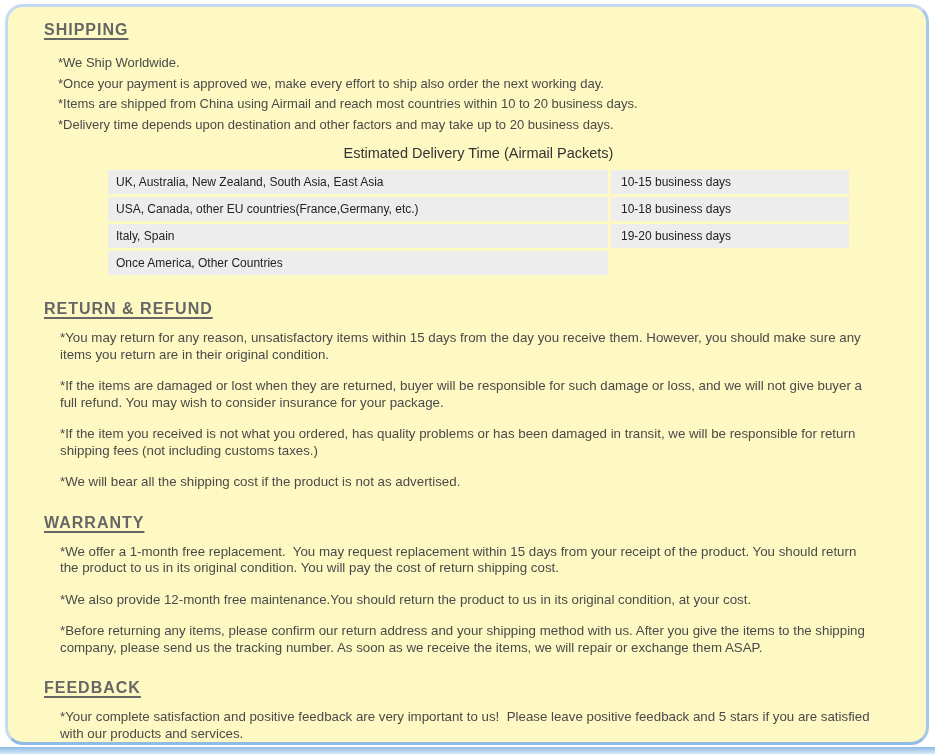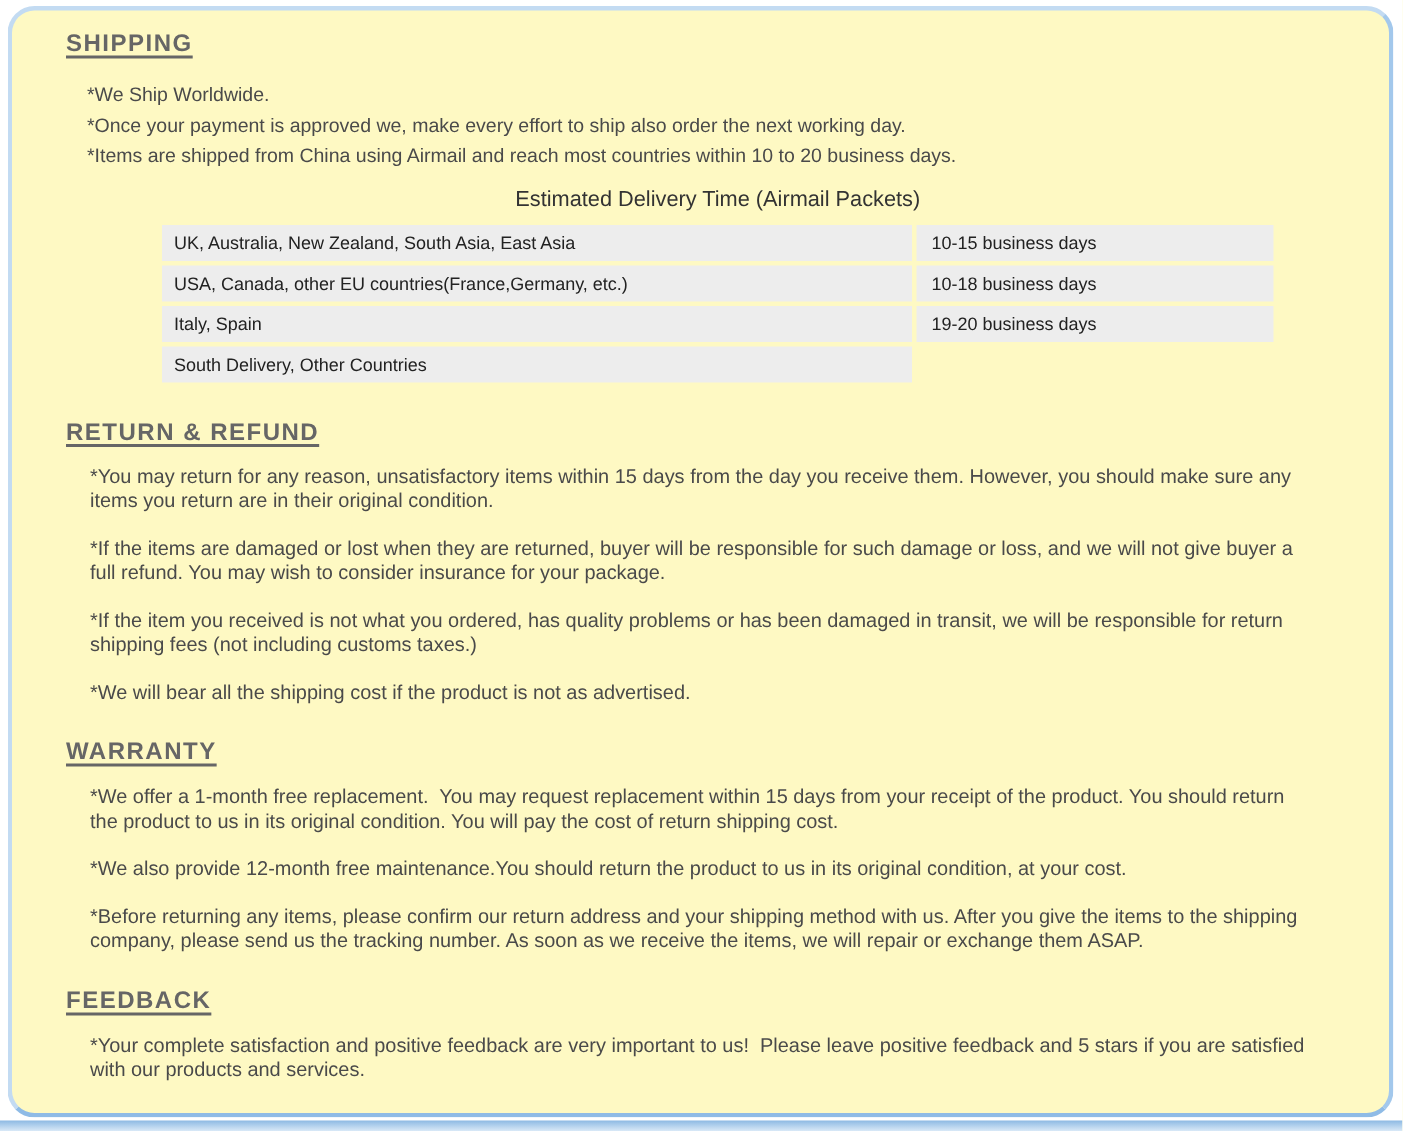--- a/index.html
+++ b/index.html
@@ -98,20 +98,21 @@
     <div class="section">
       <span class="section-heading">SHIPPING</span>
       <div class="bullets">
 
           <div class="bullet-line">*We Ship Worldwide.</div>
 
           <div class="bullet-line">*Once your payment is approved we, make every effort to ship also order the next working day.</div>
 
           <div class="bullet-line">*Items are shipped from China using Airmail and reach most countries within 10 to 20 business days.</div>
 
+          <div class="bullet-line">*Delivery time depends upon destination and other factors and may take up to 20 business days.</div>
         </div>
 
       <div class="delivery-block">
         <div class="delivery-title">Estimated Delivery Time (Airmail Packets)</div>
         <div class="delivery-table">
 
             <div class="delivery-row">
               <div class="cell region">UK, Australia, New Zealand, South Asia, East Asia</div>
               <div class="cell time">10-15 business days</div>
             </div>
@@ -120,21 +121,21 @@
               <div class="cell region">USA, Canada, other EU countries(France,Germany, etc.)</div>
               <div class="cell time">10-18 business days</div>
             </div>
 
             <div class="delivery-row">
               <div class="cell region">Italy, Spain</div>
               <div class="cell time">19-20 business days</div>
             </div>
 
             <div class="delivery-row">
-              <div class="cell region">South Delivery, Other Countries</div>
+              <div class="cell region">Once America, Other Countries</div>
             </div>
           </div>
       </div>
     </div>
 
     <div class="gap-after-table"></div>
 
     <div class="section">
       <span class="section-heading">RETURN &amp; REFUND</span>
       <div class="paras">

